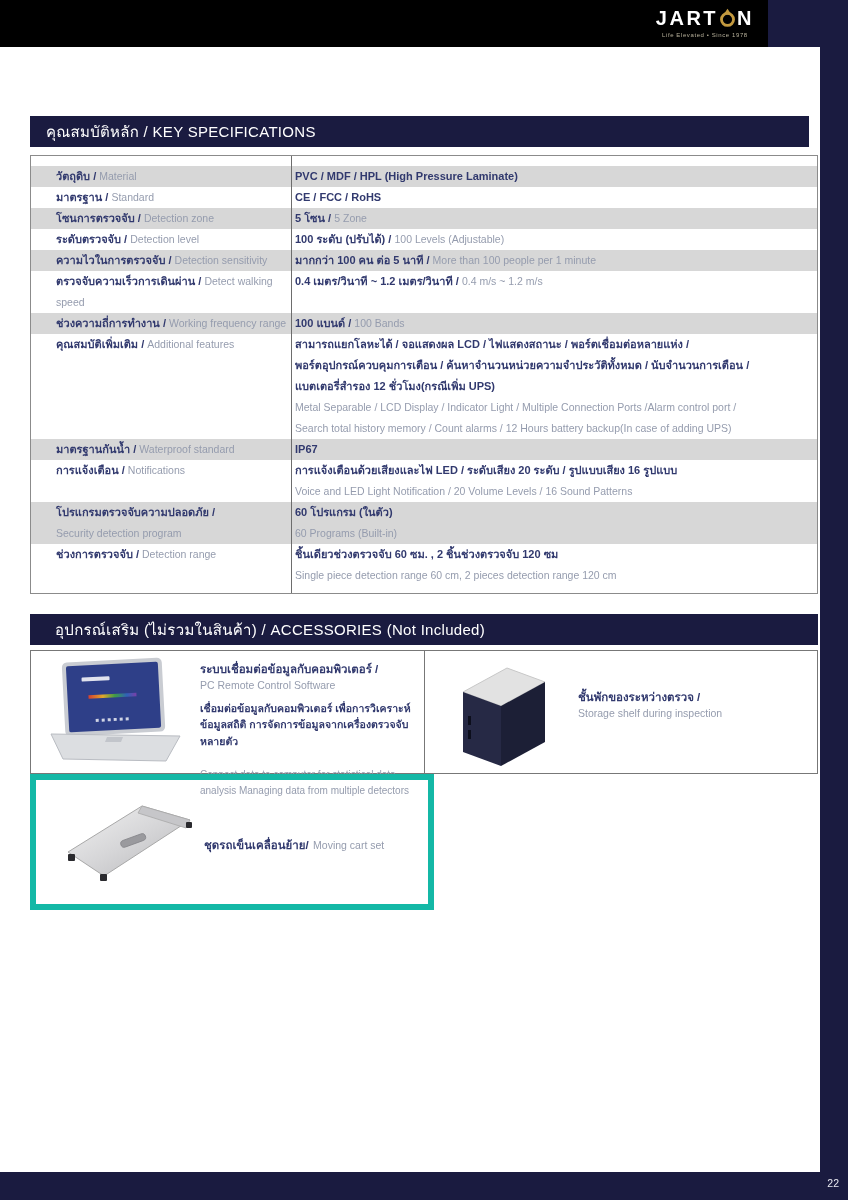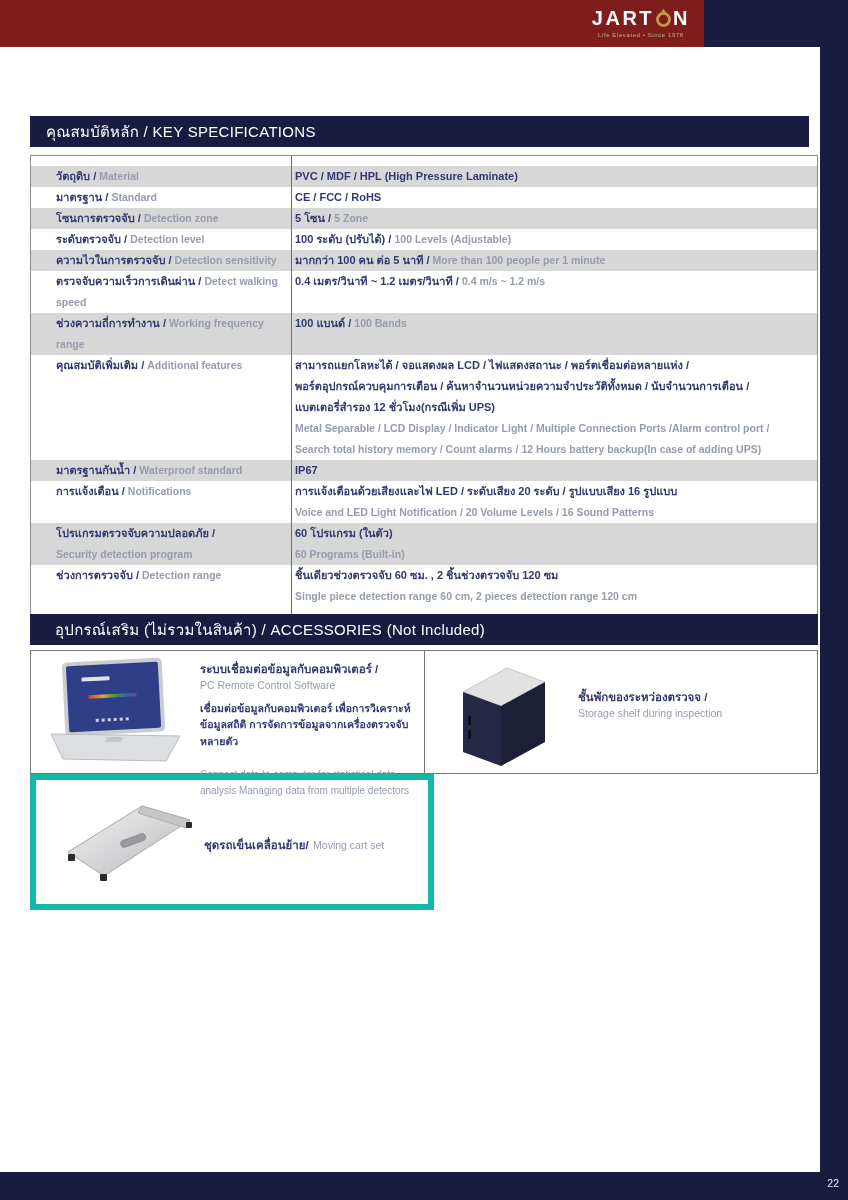--- a/index.html
+++ b/index.html
@@ -3,21 +3,21 @@
 <meta charset="utf-8">
 <style>
   html,body{margin:0;padding:0;}
   body{
     width:848px;height:1200px;
     background:#1a1b40;
     font-family:"Liberation Sans", sans-serif;
     position:relative;
     overflow:hidden;
   }
-  .top-band{position:absolute;left:0;top:0;width:704px;height:47px;background:#7f1d1d;}
+  .top-band{position:absolute;left:0;top:0;width:768px;height:47px;background:#000000;}
   .brand{position:absolute;right:14px;top:7px;text-align:center;color:#fff;}
   .brand-name{font-size:20px;font-weight:bold;letter-spacing:2.5px;display:flex;align-items:center;justify-content:center;}
   .brand-name svg{margin:0 1px 2px 1px;}
   .brand-tagline{font-size:6px;color:#b9b297;color:#b7b09a;letter-spacing:0.6px;margin-top:2px;}
 
   .content{position:absolute;left:0;top:47px;width:820px;height:1125px;background:#ffffff;}
 
   .section-bar{
     position:absolute;left:30px;width:763px;height:31px;
     background:#1a1b40;color:#ffffff;
@@ -32,21 +32,21 @@
     border:1px solid #8b8b8b;
     padding:10px 0 7px 0;
     box-sizing:content-box;
   }
   .tdivider{position:absolute;left:260px;top:0;bottom:0;width:1px;background:#6d6d6d;}
   .trow{display:flex;align-items:flex-start;}
   .trow.shaded{background:#d7d7d7;}
   .tlabel{width:235px;padding-left:25px;flex:none;font-size:11px;line-height:21px;}
   .tvalue{flex:1;padding-left:4px;font-size:11px;line-height:21px;}
   .l-th,.v-th{font-weight:bold;color:#31396e;}
-  .l-en,.v-en{color:#959cae;font-size:10.5px;font-weight:bold;}
+  .l-en,.v-en{color:#959cae;font-size:10.5px;}
   .trow.wrap .l-en{display:block;}
   .vline{min-height:21px;}
 
   .acc-grid{
     position:absolute;left:30px;top:603px;width:786px;height:122px;
     border:1px solid #777777;
   }
   .acc-vdiv{position:absolute;left:393px;top:0;bottom:0;width:1px;background:#777777;}
   .acc-img{position:absolute;}
   .acc-text{position:absolute;left:169px;top:10px;width:214px;}
@@ -226,21 +226,21 @@
       </div>
 
       <svg class="acc-img" style="left:418px;top:5px;" width="110" height="112" viewBox="0 0 110 112">
         <polygon points="14,36 58,12 96,26 52,50" fill="#e2e2e2" stroke="#c8c8c8" stroke-width="1"></polygon>
         <polygon points="14,36 52,50 52,110 14,96" fill="#262945"></polygon>
         <polygon points="52,50 96,26 96,86 52,110" fill="#1c1f36"></polygon>
         <rect x="19" y="60" width="3" height="9" fill="#0c0e1c"></rect>
         <rect x="19" y="74" width="3" height="9" fill="#0c0e1c"></rect>
       </svg>
       <div class="acc-text2">
-        <div class="acc-title-th">ชั้นพักของระหว่องตรวจจ /</div>
+        <div class="acc-title-th">ชั้นพักของระหว่างตรวจ /</div>
         <div class="acc-title-en">Storage shelf during inspection</div>
       </div>
     </div>
 
     <div class="acc-cart">
       <svg class="acc-img" style="left:22px;top:16px;" width="140" height="90" viewBox="0 0 140 90">
         <defs>
           <linearGradient id="metal" x1="0" y1="0" x2="1" y2="1">
             <stop offset="0" stop-color="#f2f2f2"></stop>
               <stop offset="0.5" stop-color="#d6d6d8"></stop>

